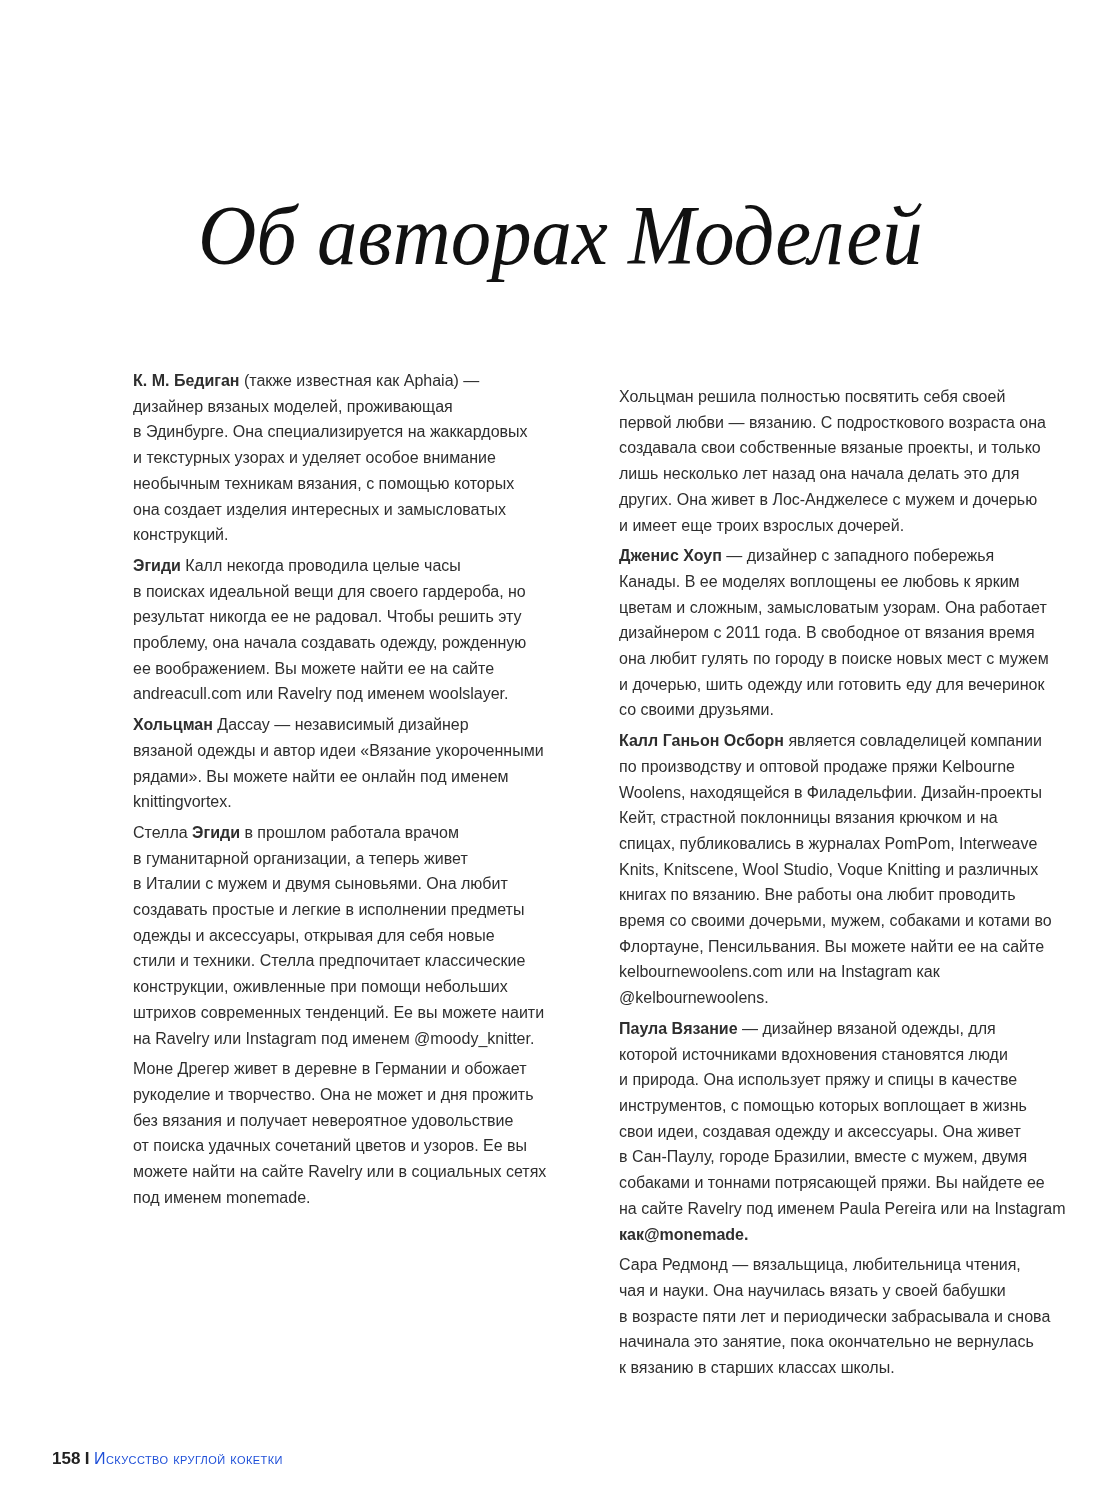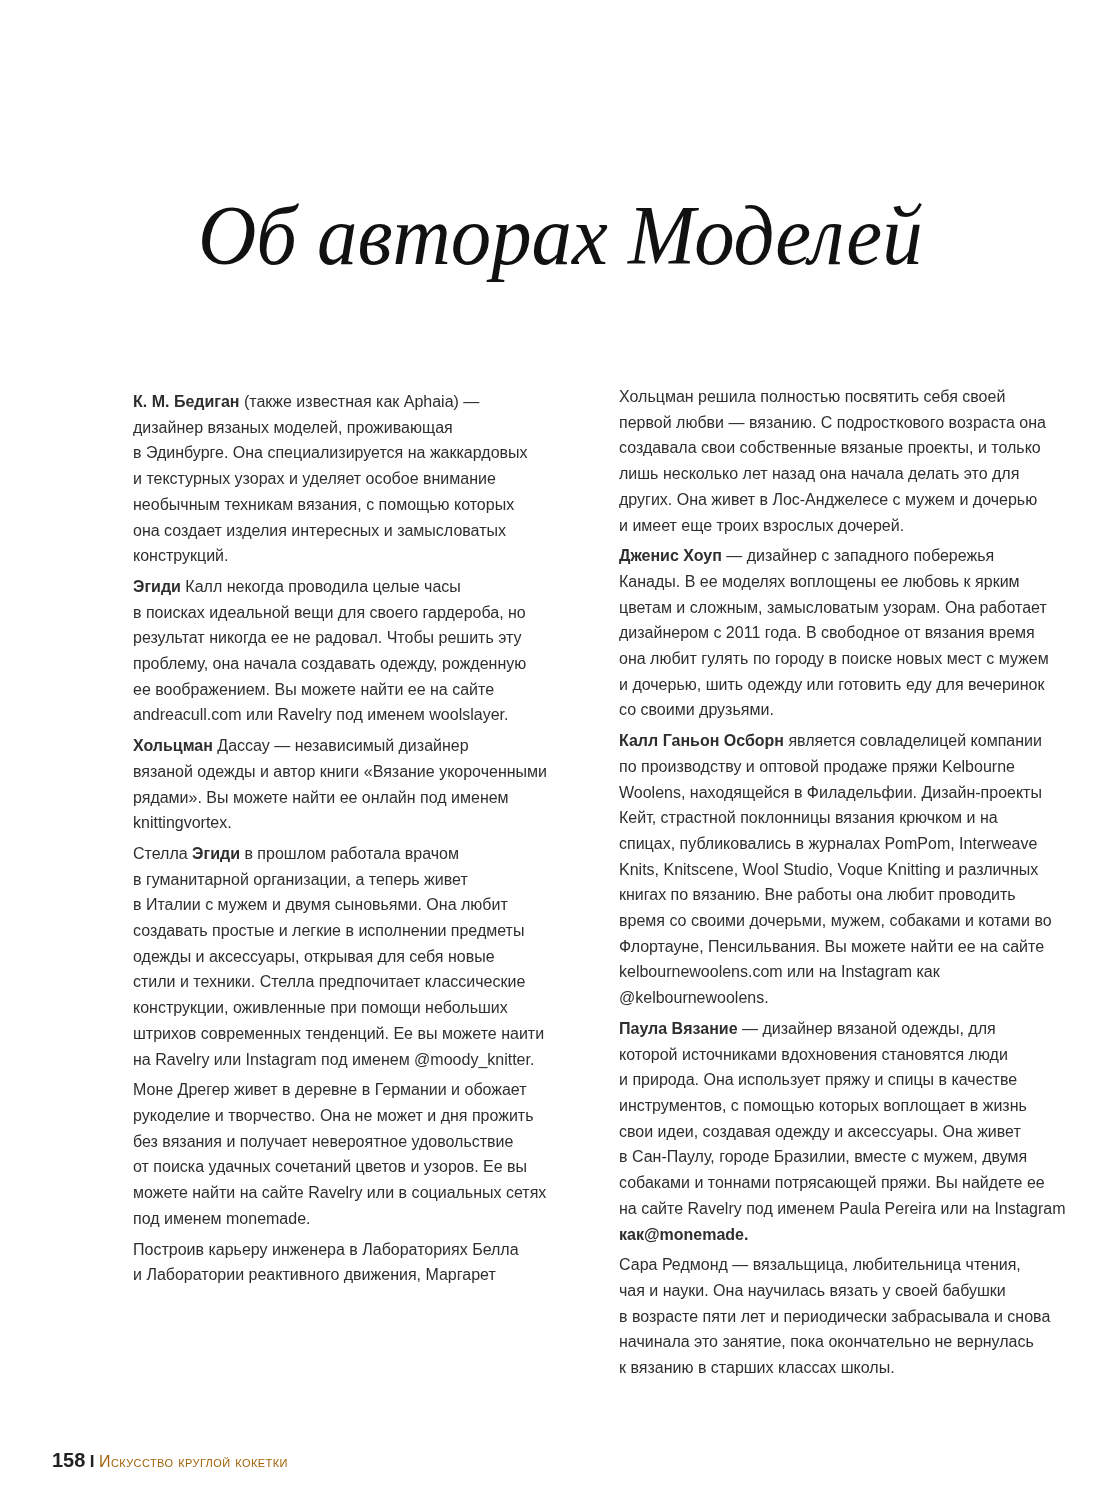--- a/index.html
+++ b/index.html
@@ -26,37 +26,37 @@
     transform: scaleX(0.95);
     transform-origin: left top;
     margin: 0;
   }
   .column {
     position: absolute;
     width: 500px;
     font-size: 16px;
     line-height: 25.7px;
   }
-  .column-left  { left: 133px; top: 389px; }
+  .column-left  { left: 133px; top: 368px; }
   .column-right { left: 619px; top: 384px; }
   p.bio {
     margin: 0 0 5px 0;
     white-space: pre-line;
   }
   .b { font-weight: bold; }
   .footer {
     position: absolute;
     left: 52px;
     top: 1449px;
     font-size: 16px;
     color: #222222;
   }
-  .footer .num { font-weight: bold; font-size: 20px; }
+  .footer .num { font-weight: bold; font-size: 17px; }
   .footer .sep { font-weight: bold; font-size: 17px; }
-  .footer .book { font-variant: small-caps; letter-spacing: 0.4px; color: #a16207; }
+  .footer .book { font-variant: small-caps; letter-spacing: 0.4px; color: #1d4ed8; }
 </style>
 </head>
 <body>
 
 <h1 class="page-title">Об авторах Моделей</h1>
 
 <div class="column column-left">
     <p class="bio"><span class="b">К. М. Бедиган</span><span> (также известная как Aphaia) —
 дизайнер вязаных моделей, проживающая
 в Эдинбурге. Она специализируется на жаккардовых
@@ -64,40 +64,38 @@
 необычным техникам вязания, с помощью которых
 она создает изделия интересных и замысловатых
 конструкций.</span></p>
     <p class="bio"><span class="b">Эгиди</span><span> Калл некогда проводила целые часы
 в поисках идеальной вещи для своего гардероба, но
 результат никогда ее не радовал. Чтобы решить эту
 проблему, она начала создавать одежду, рожденную
 ее воображением. Вы можете найти ее на сайте
 andreacull.com или Ravelry под именем woolslayer.</span></p>
     <p class="bio"><span class="b">Хольцман</span><span> Дассау — независимый дизайнер
-вязаной одежды и автор книги «Вязание укороченными
+вязаной одежды и автор идеи «Вязание укороченными
 рядами». Вы можете найти ее онлайн под именем
 knittingvortex.</span></p>
     <p class="bio"><span>Стелла </span><span class="b">Эгиди</span><span> в прошлом работала врачом
 в гуманитарной организации, а теперь живет
 в Италии с мужем и двумя сыновьями. Она любит
 создавать простые и легкие в исполнении предметы
 одежды и аксессуары, открывая для себя новые
 стили и техники. Стелла предпочитает классические
 конструкции, оживленные при помощи небольших
 штрихов современных тенденций. Ее вы можете наити
 на Ravelry или Instagram под именем @moody_knitter.</span></p>
     <p class="bio"><span>Моне Дрегер живет в деревне в Германии и обожает
 рукоделие и творчество. Она не может и дня прожить
 без вязания и получает невероятное удовольствие
 от поиска удачных сочетаний цветов и узоров. Ее вы
 можете найти на сайте Ravelry или в социальных сетях
 под именем monemade.</span></p>
-    <p class="bio"><span>Построив карьеру инженера в Лабораториях Белла
-и Лаборатории реактивного движения, Маргарет</span></p>
   </div>
 <div class="column column-right">
     <p class="bio"><span>Хольцман решила полностью посвятить себя своей
 первой любви — вязанию. С подросткового возраста она
 создавала свои собственные вязаные проекты, и только
 лишь несколько лет назад она начала делать это для
 других. Она живет в Лос-Анджелесе с мужем и дочерью
 и имеет еще троих взрослых дочерей.</span></p>
     <p class="bio"><span class="b">Дженис Хоуп</span><span> — дизайнер с западного побережья
 Канады. В ее моделях воплощены ее любовь к ярким

